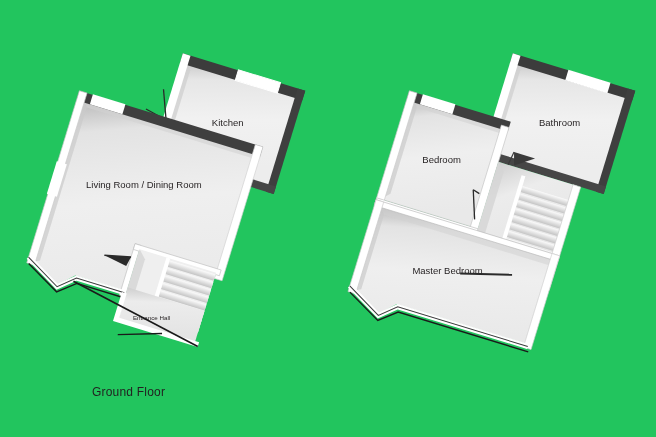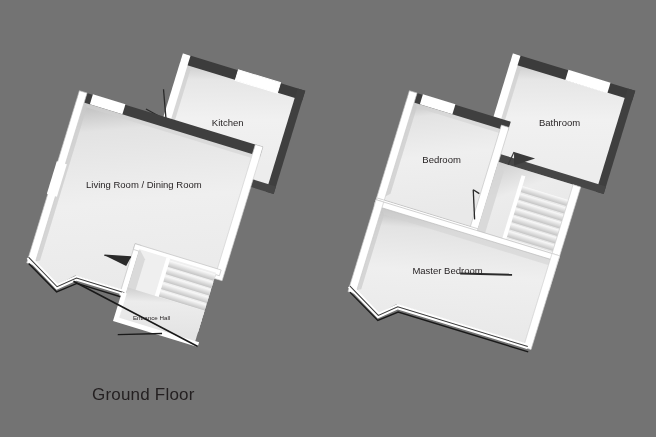--- a/index.html
+++ b/index.html
@@ -1,20 +1,20 @@
 <!DOCTYPE html>
 <html><head>
 <meta charset="utf-8">
 <style>
   html,body{margin:0;padding:0;background:#ffffff;}
   body{width:656px;height:437px;overflow:hidden;
        font-family:"Liberation Sans",sans-serif;}
-  #stage{position:relative;width:656px;height:437px;background:#737373;}
+  #stage{position:relative;width:656px;height:437px;background:#22c55e;}
   svg{display:block;}
-  .cap{position:absolute;font-size:17px;color:#231f20;
+  .cap{position:absolute;font-size:12px;color:#231f20;
        font-family:"Liberation Sans",sans-serif;letter-spacing:.2px;white-space:nowrap;}
   #cap-ground{left:92px;top:385px;}
   #cap-first{left:443px;top:385px;}
   .rlabel{font-family:"Liberation Sans",sans-serif;fill:#231f20;}
 </style>
 </head>
 <body>
 
 <div id="stage">
 

